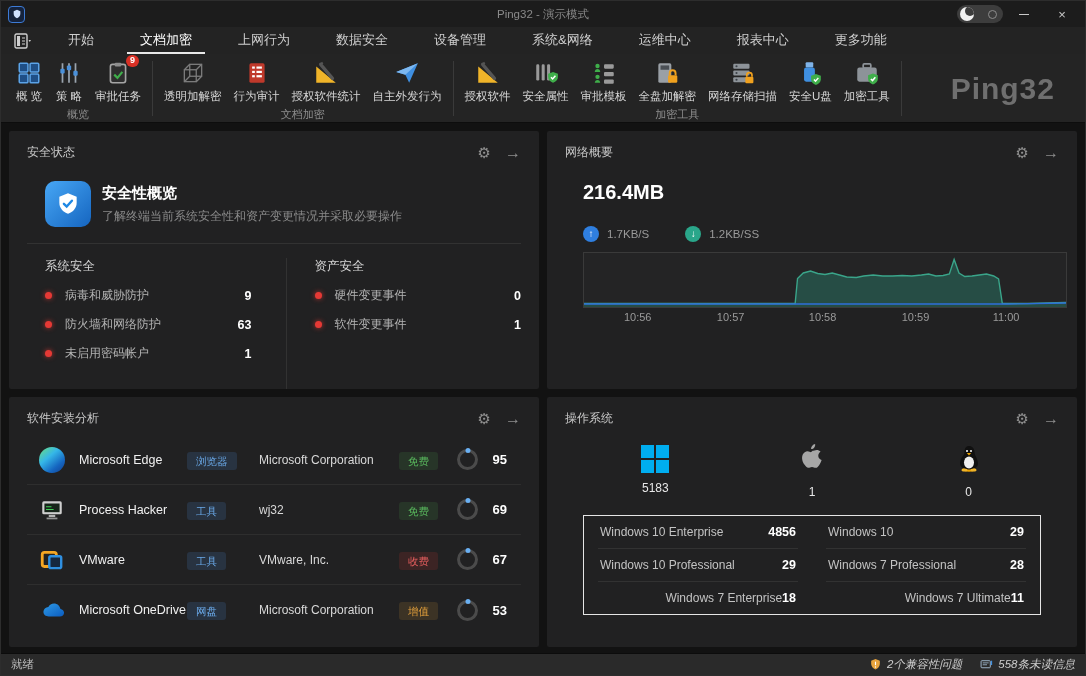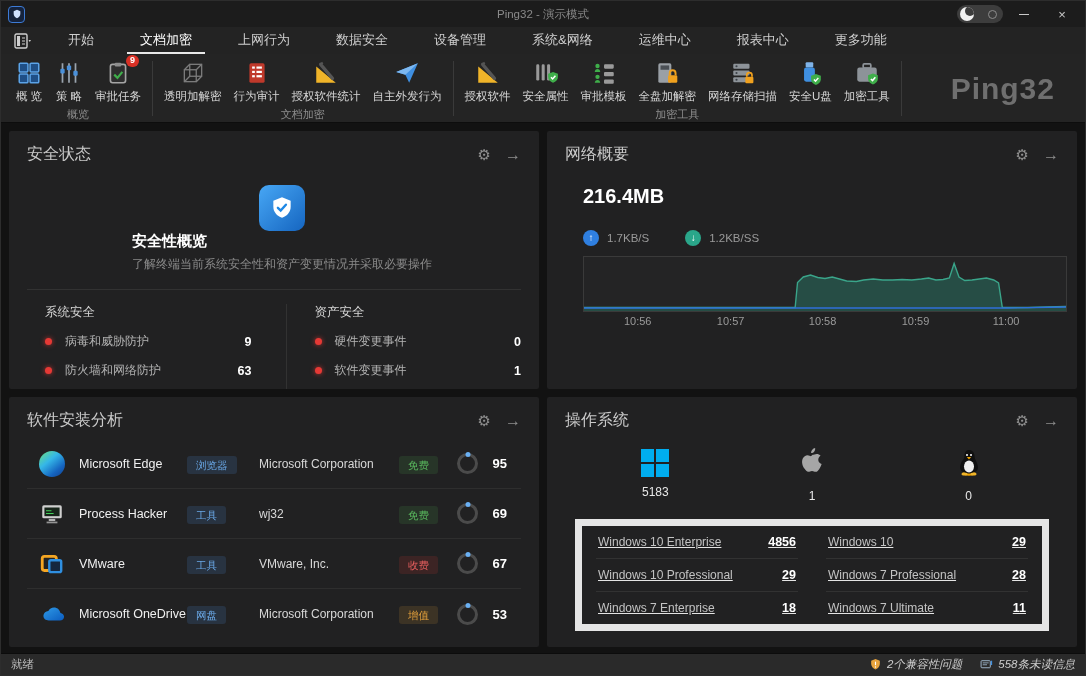--- a/index.html
+++ b/index.html
@@ -36,27 +36,27 @@
   .rlabel { font-size:11.5px; color:#d6d6d6; margin-top:2px; white-space:nowrap; }
   .rcaption { text-align:center; font-size:11px; color:#8c8c8c; padding:2px 0 3px; }
   .rsep { width:1px; background:#3a3a3a; margin:5px 5px 6px; }
   .rbadge { position:absolute; top:-4px; right:-7px; background:#d93025; color:#fff; font-size:9px; font-weight:bold; border-radius:7px; padding:1px 4px; line-height:1.1; }
   .ribbon-logo { margin-left:auto; align-self:center; font-size:30px; font-weight:bold; color:#6f6f6f; letter-spacing:1px; padding-right:22px; }
 
   
   .content { flex:1; background:#121212; display:grid; grid-template-columns:1fr 1fr; grid-template-rows:258px 250px; gap:8px; padding:8px; overflow:hidden; }
   .panel { background:#212122; border-radius:2px; overflow:hidden; display:flex; flex-direction:column; }
   .phead { display:flex; align-items:center; padding:13px 18px 6px; flex:0 0 auto; }
-  .ptitle { font-size:16px; color:#c9c9c9; }
+  .ptitle { font-size:12px; color:#c9c9c9; }
   .picons { margin-left:auto; display:flex; align-items:center; gap:14px; }
   .gear { font-size:15px; color:#8f8f8f; cursor:pointer; line-height:1; }
   .goarrow { font-size:16px; color:#8f8f8f; cursor:pointer; line-height:1; }
 
   
-  .hero { display:flex; align-items:center; gap:1px; padding:14px 20px 16px 36px;flex-direction:column; }
+  .hero { display:flex; align-items:center; gap:11px; padding:14px 20px 16px 36px; }
   .hero-icon { width:46px; height:46px; border-radius:10px; background:linear-gradient(135deg,#47a7f5,#1565c0); display:flex; align-items:center; justify-content:center; flex:0 0 auto; }
   .hero-title { font-size:15px; font-weight:bold; color:#fff; margin-bottom:5px; }
   .hero-sub { font-size:12px; color:#8a8a8a; }
   .divider-h { border-top:1px solid #323232; margin:0 18px; }
   .sec-cols { display:flex; padding:14px 18px 0 36px; flex:1; }
   .sec-col { flex:1; }
   .sec-col.first { border-right:1px solid #323232; padding-right:34px; margin-right:28px; }
   .sec-heading { font-size:12.5px; color:#d6d6d6; margin-bottom:12px; }
   .sec-item { display:flex; align-items:center; margin-bottom:12px; }
   .reddot { width:7px; height:7px; border-radius:50%; background:#e53935; box-shadow:0 0 5px rgba(229,57,53,.8); margin-right:13px; flex:0 0 auto; }
@@ -97,24 +97,24 @@
   .ring { width:21px; height:21px; border:3px solid #4b4b4b; border-radius:50%; position:relative; margin:0 12px 0 2px; flex:0 0 auto; }
   .ring::after { content:""; position:absolute; width:5px; height:5px; border-radius:50%; background:#6ab0f3; left:50%; top:-4px; transform:translateX(-50%); }
   .sw-score { margin-left:auto; font-size:13px; font-weight:bold; color:#fff; padding-right:8px; }
 
   
   .os-plats { display:flex; padding:10px 30px 4px; }
   .os-plat { flex:1; display:flex; flex-direction:column; align-items:center; gap:8px; }
   .win-logo { display:grid; grid-template-columns:13px 13px; grid-template-rows:13px 13px; gap:2px; margin-top:2px; }
   .win-logo span { background:#00adef; }
   .os-count { font-size:12px; color:#e8e8e8; }
-  .os-table { margin:12px 28px 0; border:7px solid #e5e5e5;text-decoration:underline; }
+  .os-table { margin:12px 36px 0; border:1px solid #e5e5e5; }
   .os-trow { display:flex; }
   .os-cell { flex:1; display:flex; align-items:center; margin:0 14px; padding:9px 2px; border-bottom:1px solid #323232; }
-  .os-trow:last-child .os-cell { border-bottom:none; }
+  .os-trow:last-child .os-cell { border-bottom:none;text-align:right; }
   .os-cell .nm { flex:1; font-size:12px; color:#c3c3c3; }
   .os-cell .vl { font-size:12.5px; font-weight:bold; color:#fff; }
 
   
   .statusbar { height:22px; background:#2a2a2a; border-top:1px solid #0c0c0c; display:flex; align-items:center; padding:0 10px; flex:0 0 auto; }
   .sb-left { font-size:11.5px; color:#bdbdbd; }
   .sb-right { margin-left:auto; display:flex; align-items:center; gap:18px; }
   .sb-item { display:flex; align-items:center; gap:5px; font-size:11.5px; color:#cfcfcf; cursor:pointer;font-style:italic; }
   .sb-item svg { width:13px; height:13px; }
 </style>

